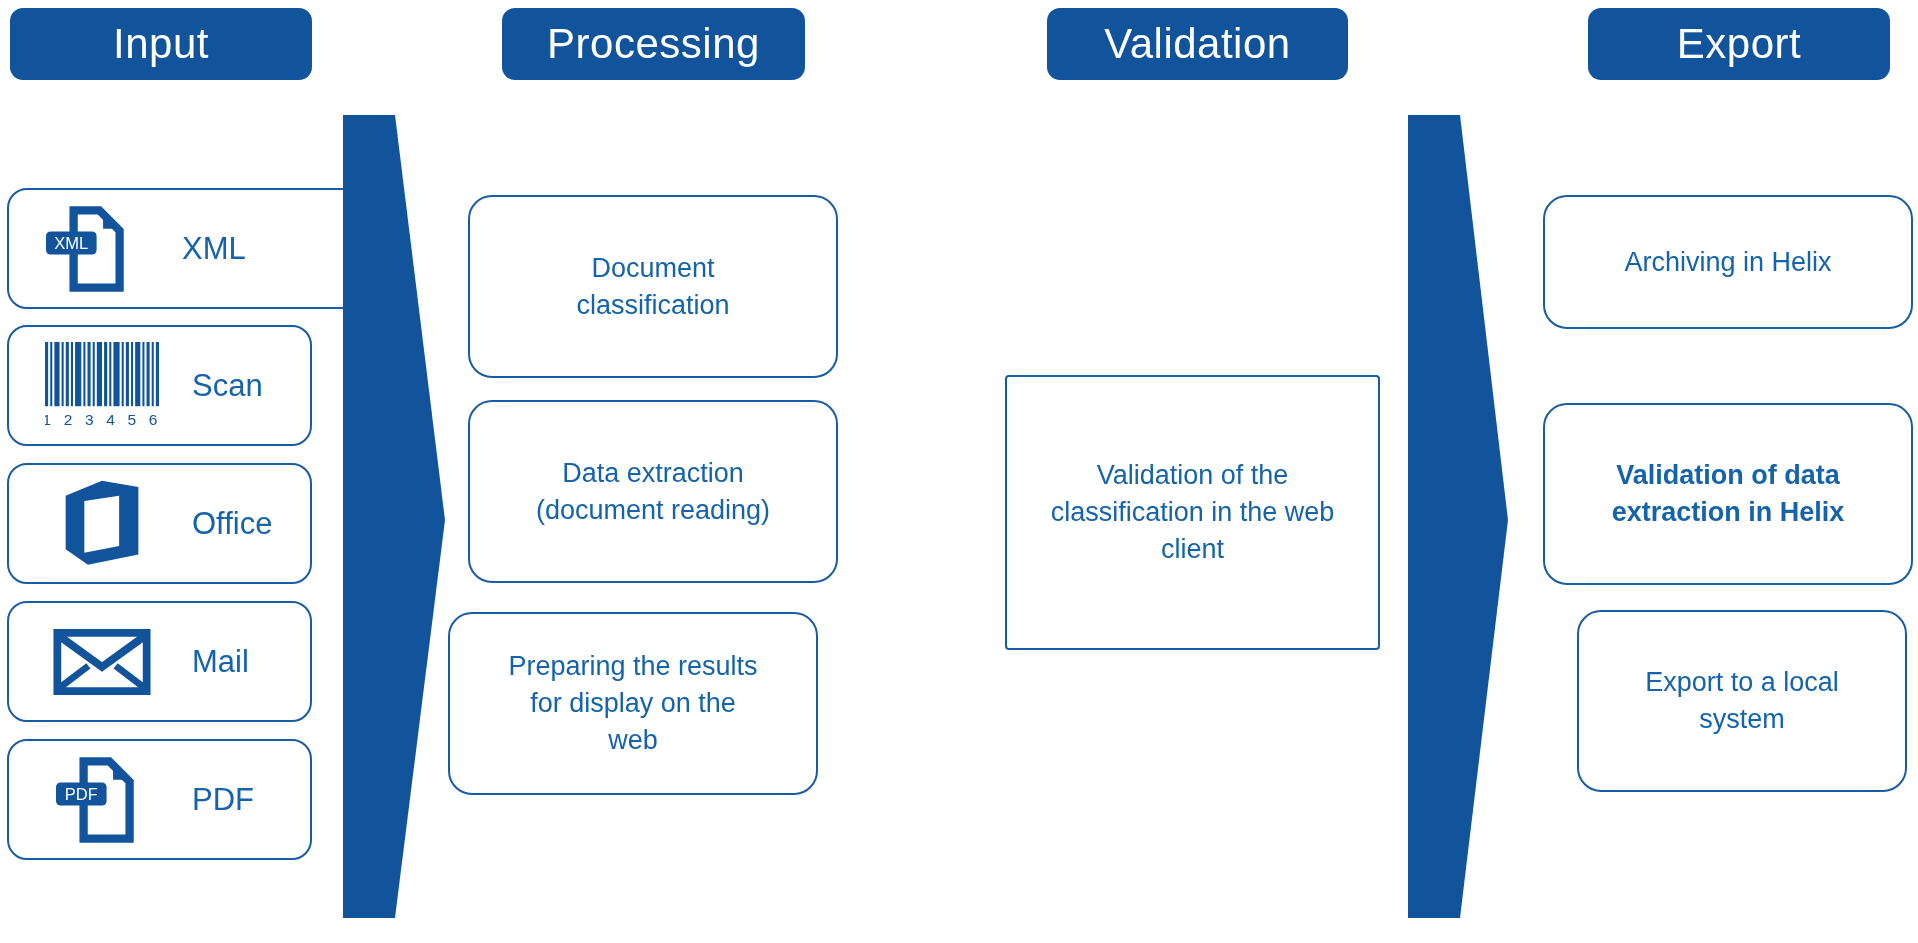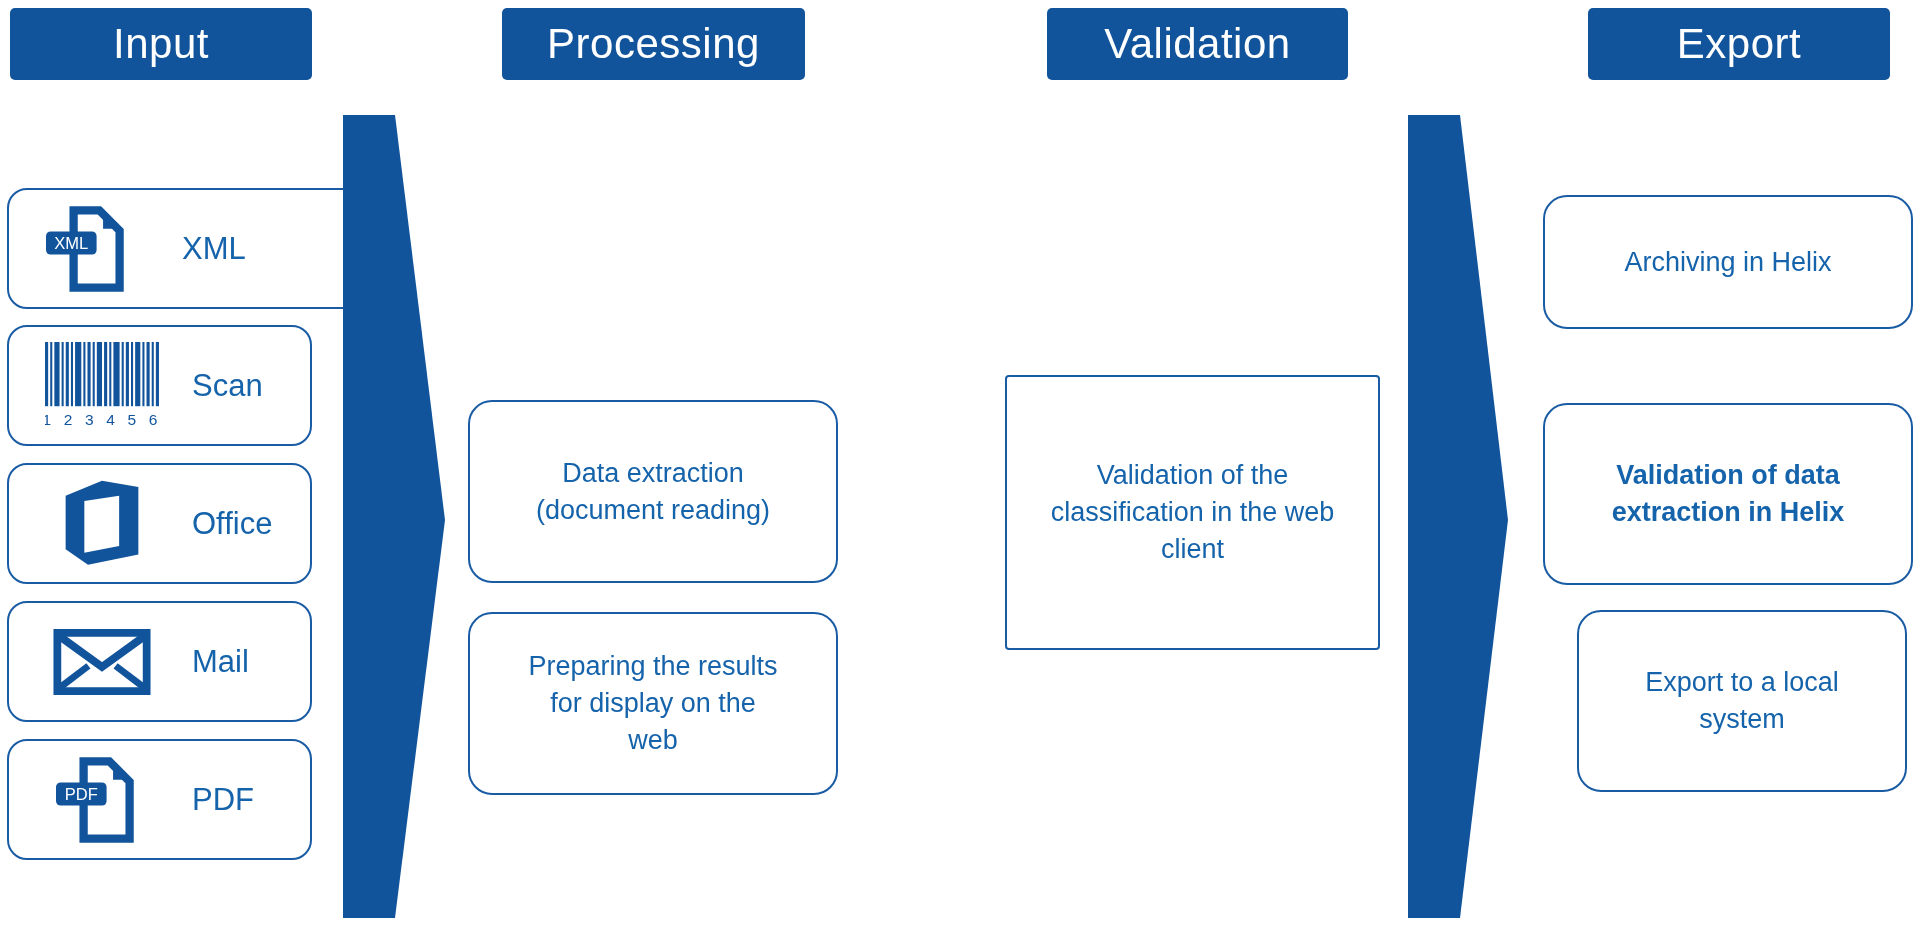--- a/index.html
+++ b/index.html
@@ -10,21 +10,21 @@
     height: 943px;
     background: #ffffff;
     font-family: "Liberation Sans", sans-serif;
     overflow: hidden;
   }
   .col-header {
     position: absolute;
     top: 8px;
     height: 72px;
     background: #11549B;
-    border-radius: 5px;
+    border-radius: 13px;
     color: #ffffff;
     font-size: 42px;
     letter-spacing: 0.5px;
     display: flex;
     align-items: center;
     justify-content: center;
   }
   .node {
     position: absolute;
     background: #ffffff;
@@ -154,25 +154,29 @@
         <text x="27.5" y="50" text-anchor="middle" fill="#ffffff" font-size="18" font-family="Liberation Sans, sans-serif">PDF</text>
       </svg>
     </span>
     <span class="input-label">PDF</span>
   </div>
 
   <svg class="flow-arrow" style="left:343px; top:115px;" width="102" height="803" viewBox="0 0 102 803">
     <polygon points="0,0 52,0 102,405 52,803 0,803" fill="#11549B"></polygon>
   </svg>
 
+  <div class="node" style="left:468px; top:195px; width:370px; height:183px;">
+    <span class="box-label">Document
+classification</span>
+  </div>
   <div class="node" style="left:468px; top:400px; width:370px; height:183px;">
     <span class="box-label">Data extraction
 (document reading)</span>
   </div>
-  <div class="node" style="left:468px; top:612px; width:370px; height:183px;">
+  <div class="node" style="left:448px; top:612px; width:370px; height:183px;">
     <span class="box-label">Preparing the results
 for display on the
 web</span>
   </div>
 
   <div class="node" style="left:1005px; top:375px; width:375px; height:275px; border-radius:4px;">
     <span class="box-label">Validation of the
 classification in the web
 client</span>
   </div>

